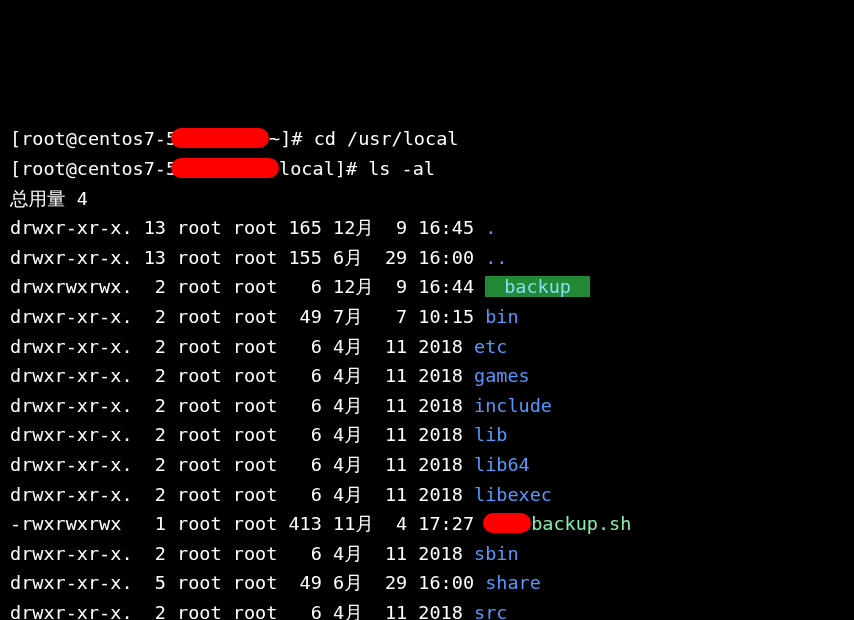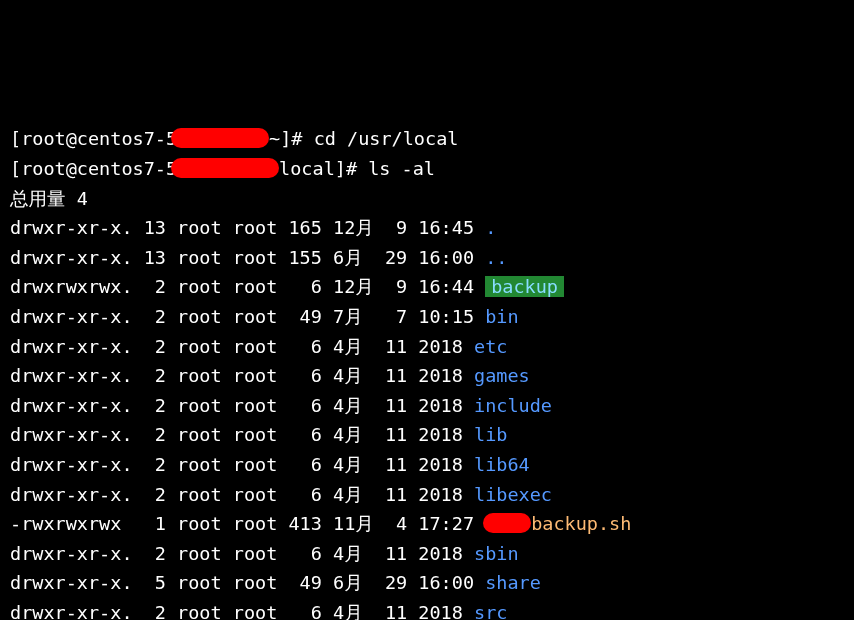--- a/index.html
+++ b/index.html
@@ -12,22 +12,22 @@
       width: 854px;
       height: 620px;
       line-height: 1.6;
       white-space: pre;
       overflow: hidden;
       font-weight: 500;
     }
     .line { display: block; }
     .white { color: #ffffff; }
     .blue { color: #5599ff; }
-    .green { color: #fdba74; }
-    .bg-green { background: #228833; color: #88ddff; padding: 0 6px; }
+    .green { color: #86efac; }
+    .bg-green { background: #228833; color: #88ddff; padding: 0 19px; }
     .redacted {
       display: inline-block;
       background: #ff0000;
       height: 20px;
       border-radius: 11px;
       vertical-align: middle;
       position: relative;
       top: -2px;
     }
   </style>

